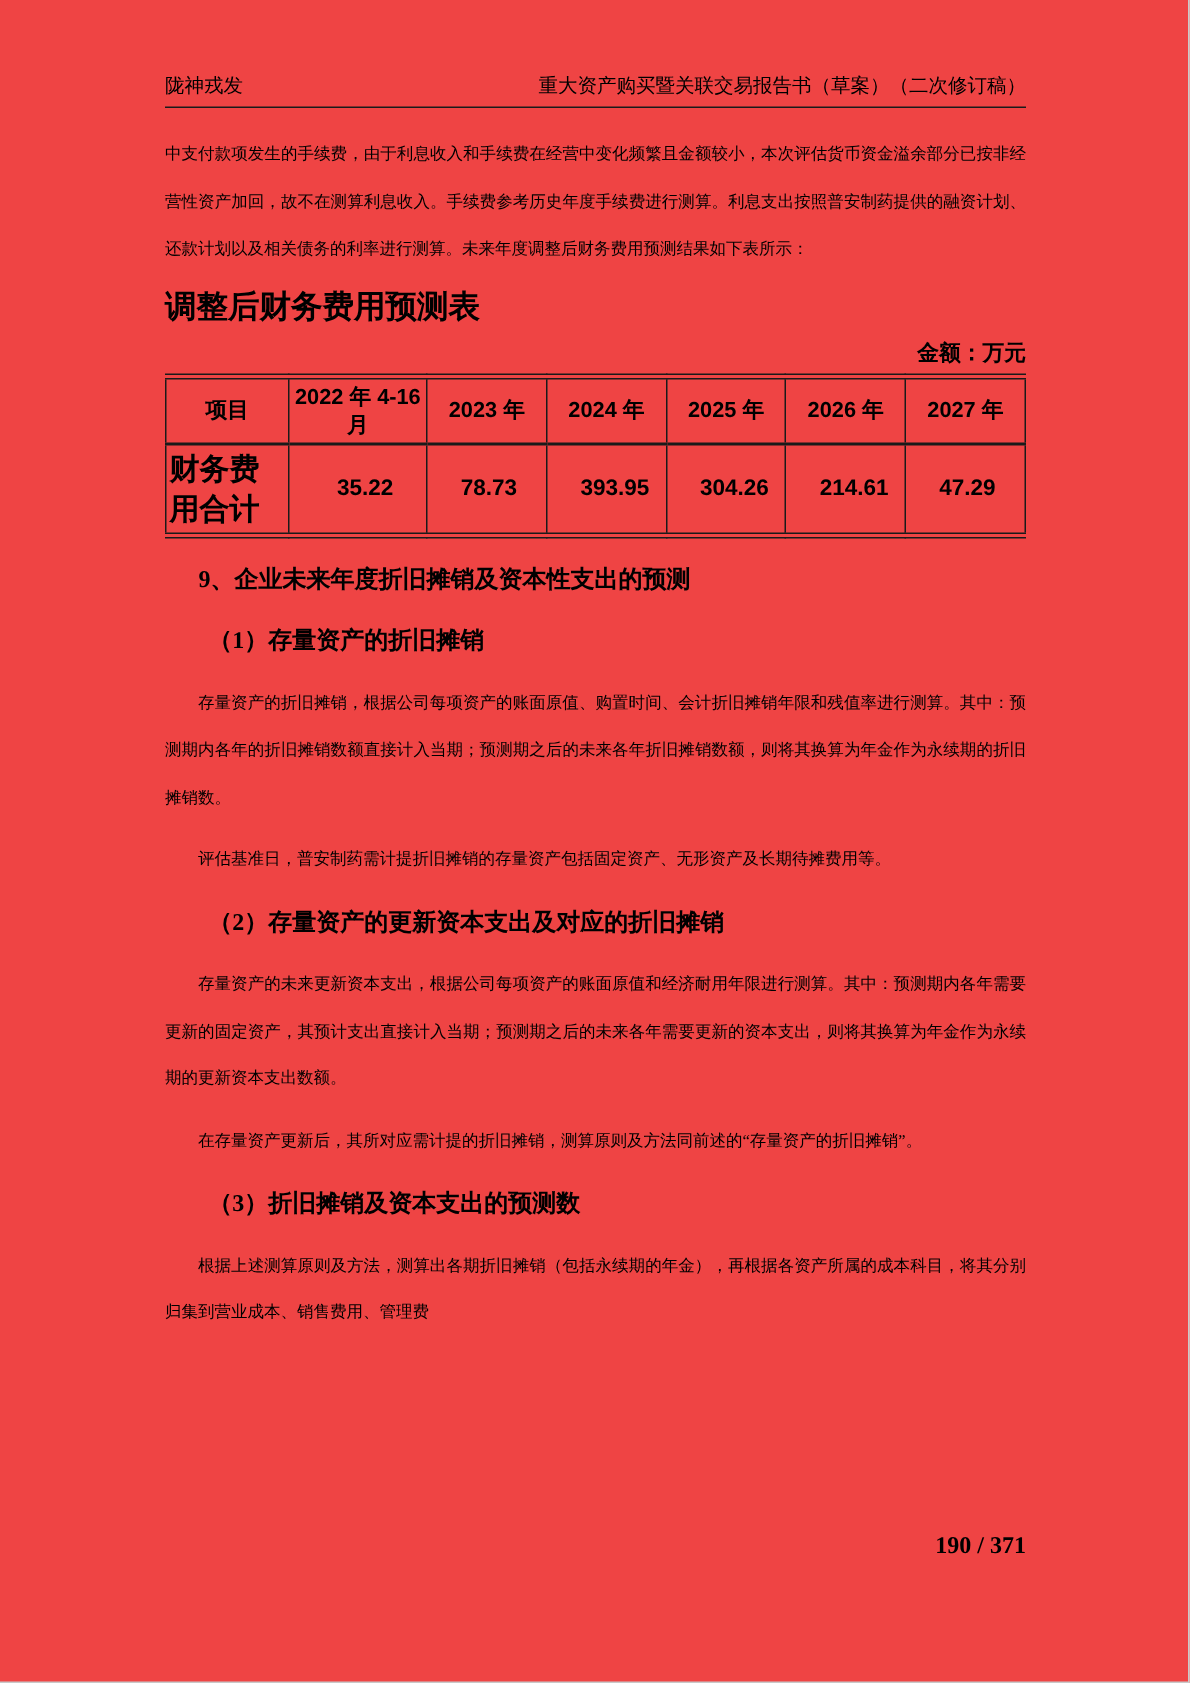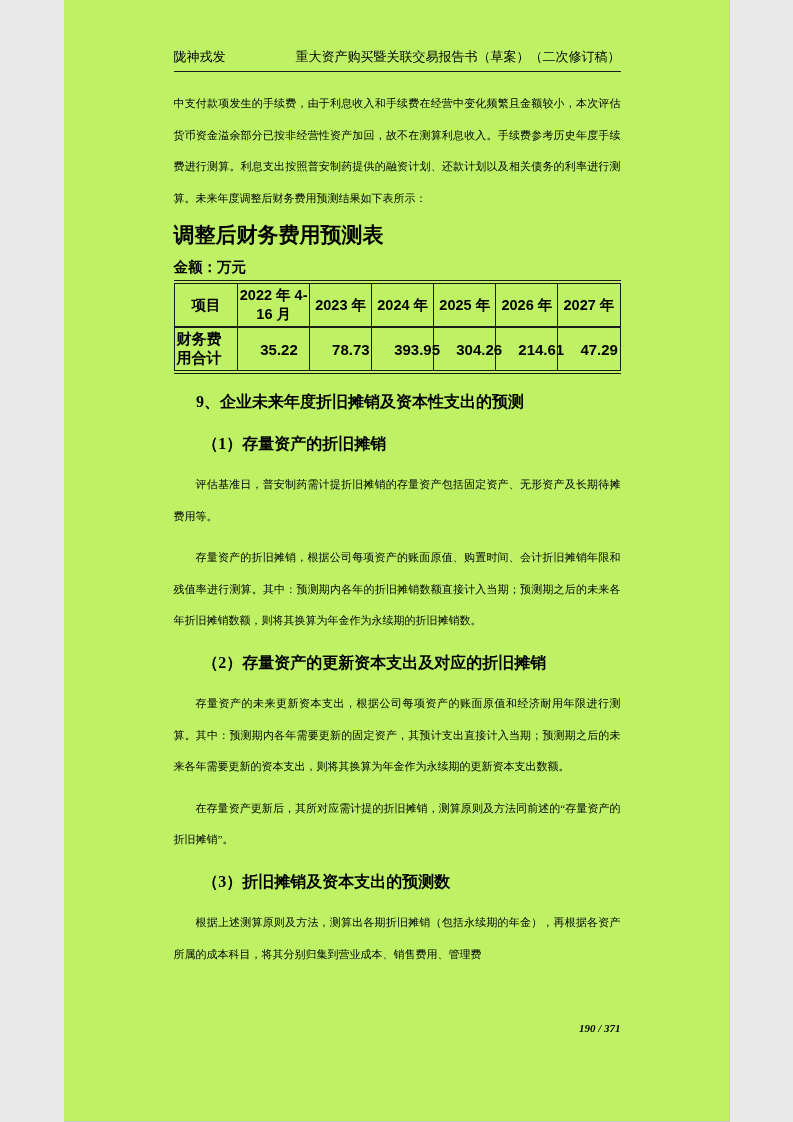--- a/index.html
+++ b/index.html
@@ -1,21 +1,21 @@
 <!DOCTYPE html>
 <html><head>
 <meta charset="utf-8">
 <style>
   html, body { margin: 0; padding: 0; background: #e9e9e9; }
   .page {
     position: relative;
-    width: 666px;
+    width: 793px;
     height: 1122px;
     margin: 0 auto;
-    background: #bef264;
+    background: #ef4444;
     border-right: 1px solid #c9c9c9;
     border-bottom: 1px solid #c9c9c9;
     box-sizing: border-box;
     font-family: "Liberation Serif", "DejaVu Serif", serif;
     color: #000;
     overflow: hidden;
   }
   .page-header {
     position: absolute;
     top: 48px;
@@ -52,21 +52,21 @@
   .lvl1 { text-indent: 1.4em; }
   .lvl2 { text-indent: 1.8em; }
   .table-title {
     text-align: left;
     font-weight: bold;
     font-size: 21px;
     line-height: 22px;
     margin: 2px 0 12px 0;
   }
   .unit-note {
-    text-align: left;
+    text-align: right;
     font-weight: bold;
     font-size: 14.5px;
     line-height: 18px;
     margin: 0 0 4px 0;
   }
   table.fin-table {
     width: 100%;
     border-collapse: collapse;
     border-top: 4px double #1a1a1a;
     border-bottom: 4px double #1a1a1a;
@@ -81,39 +81,38 @@
   table.fin-table thead th {
     border-bottom: 2px solid #1a1a1a;
     font-weight: bold;
     font-size: 14.5px;
     text-align: center;
     padding: 2px 1px;
     font-family: "Liberation Sans", "Liberation Serif", sans-serif;
   }
   table.fin-table td.label {
     font-weight: bold;
-    font-size: 15px;
+    font-size: 20px;
     text-align: left;
     padding: 2px 2px;
   }
   table.fin-table td.num {
     font-weight: bold;
     font-size: 15px;
     text-align: right;
     padding: 2px 22px;
     font-family: "Liberation Sans", sans-serif;
   }
   .page-footer {
     position: absolute;
     top: 1022px;
     right: 108px;
-    font-size: 11px;
+    font-size: 16px;
     font-weight: bold;
     font-family: "Liberation Serif", serif;
-    font-style: italic;
   }
 </style>
 </head>
 <body>
 
 <div class="page">
 
   <div class="page-header">
     <span>陇神戎发</span>
     <span>重大资产购买暨关联交易报告书（草案）（二次修订稿）</span>
@@ -156,22 +155,22 @@
           <td class="num">304.26</td>
           <td class="num">214.61</td>
           <td class="num">47.29</td>
         </tr>
       </tbody>
     </table>
 
     <div class="heading lvl1">9、企业未来年度折旧摊销及资本性支出的预测</div>
 
     <div class="heading lvl2">（1）存量资产的折旧摊销</div>
+    <p class="para">存量资产的折旧摊销，根据公司每项资产的账面原值、购置时间、会计折旧摊销年限和残值率进行测算。其中：预测期内各年的折旧摊销数额直接计入当期；预测期之后的未来各年折旧摊销数额，则将其换算为年金作为永续期的折旧摊销数。</p>
     <p class="para">评估基准日，普安制药需计提折旧摊销的存量资产包括固定资产、无形资产及长期待摊费用等。</p>
-    <p class="para">存量资产的折旧摊销，根据公司每项资产的账面原值、购置时间、会计折旧摊销年限和残值率进行测算。其中：预测期内各年的折旧摊销数额直接计入当期；预测期之后的未来各年折旧摊销数额，则将其换算为年金作为永续期的折旧摊销数。</p>
 
     <div class="heading lvl2">（2）存量资产的更新资本支出及对应的折旧摊销</div>
     <p class="para">存量资产的未来更新资本支出，根据公司每项资产的账面原值和经济耐用年限进行测算。其中：预测期内各年需要更新的固定资产，其预计支出直接计入当期；预测期之后的未来各年需要更新的资本支出，则将其换算为年金作为永续期的更新资本支出数额。</p>
     <p class="para">在存量资产更新后，其所对应需计提的折旧摊销，测算原则及方法同前述的“存量资产的折旧摊销”。</p>
 
     <div class="heading lvl2">（3）折旧摊销及资本支出的预测数</div>
     <p class="para">根据上述测算原则及方法，测算出各期折旧摊销（包括永续期的年金），再根据各资产所属的成本科目，将其分别归集到营业成本、销售费用、管理费</p>
 
   </div>
 

